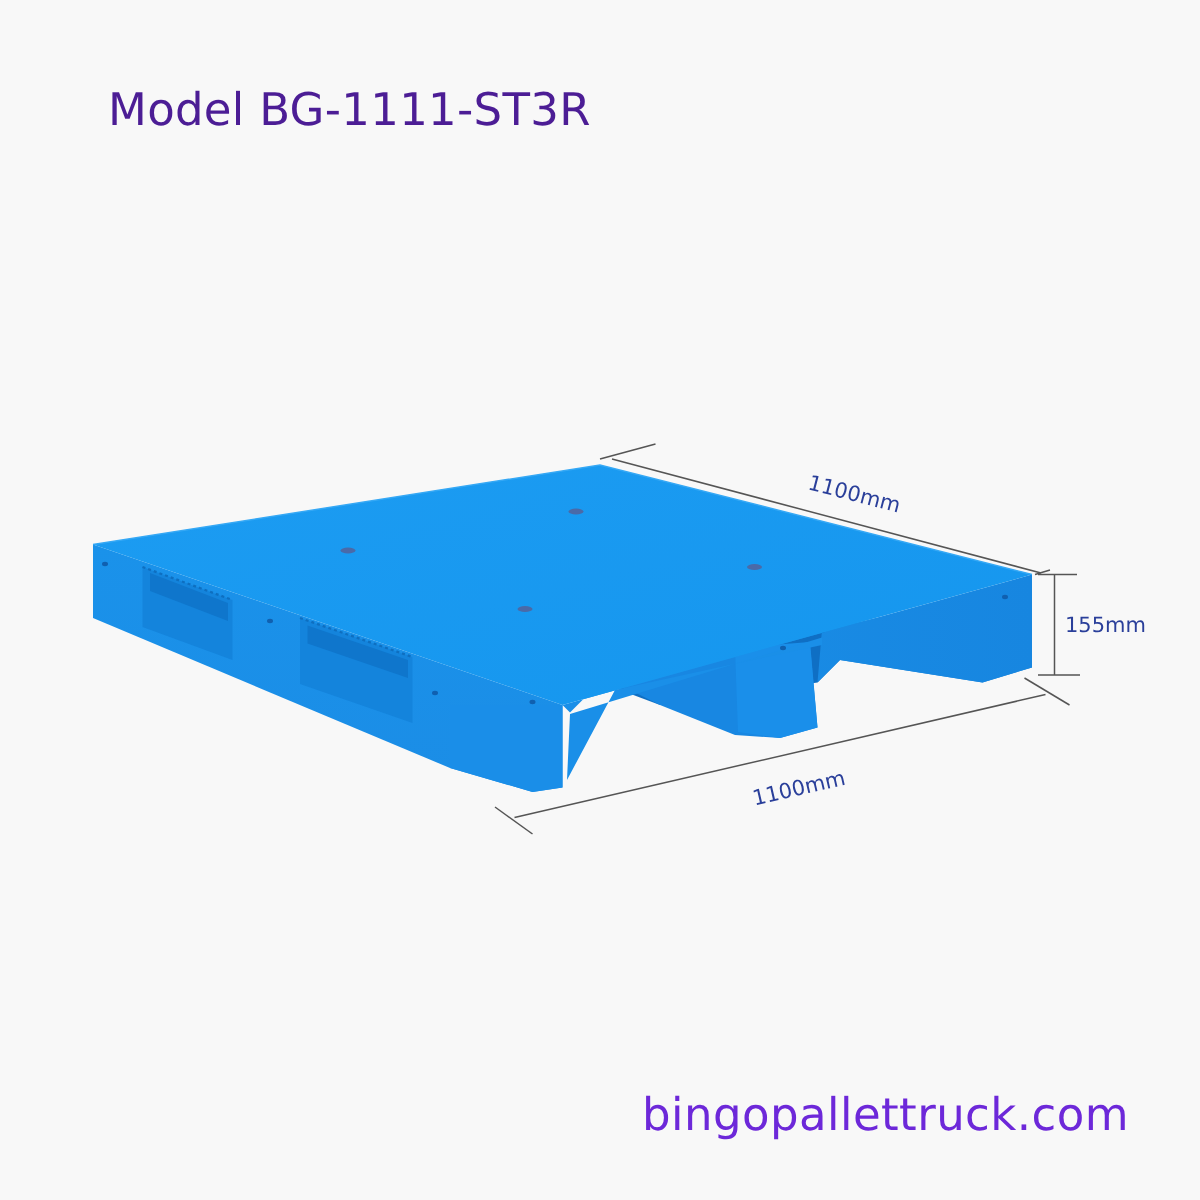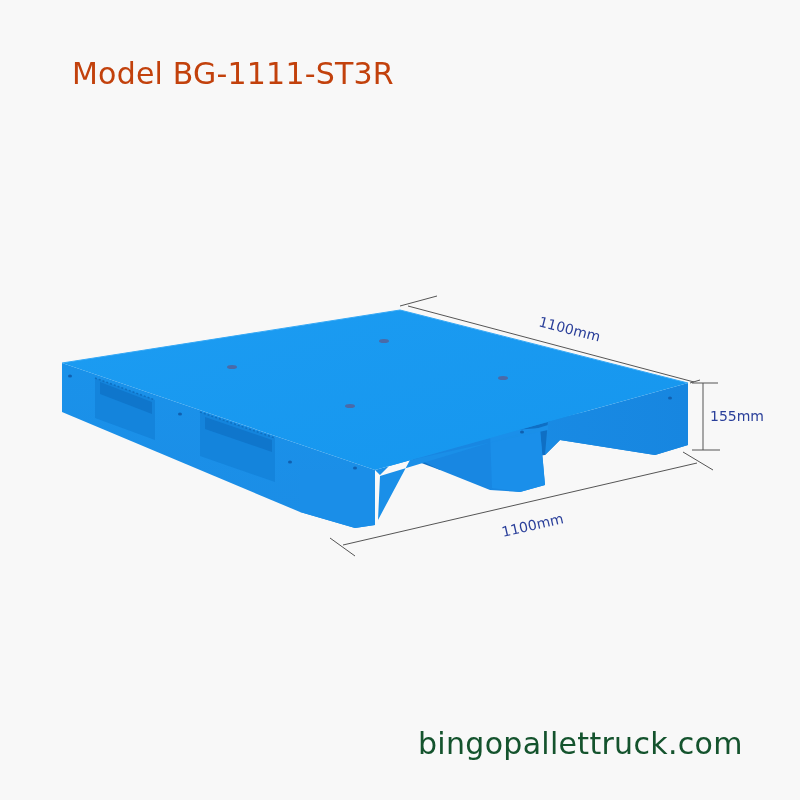--- a/index.html
+++ b/index.html
@@ -14,43 +14,43 @@
       overflow: hidden;
       font-family: "DejaVu Sans", sans-serif;
     }
     .title {
       position: absolute;
       left: 72px;
       top: 56px;
       font-family: "DejaVu Sans", sans-serif;
       font-size: 30px;
       font-weight: 500;
-      color: #c2410c;
+      color: #4c1d95;
       letter-spacing: 0.2px;
       white-space: nowrap;
     }
     .drawing {
       position: absolute;
       left: 0;
       top: 0;
       width: 800px;
       height: 800px;
     }
     .dim-label {
       font-family: "DejaVu Sans", sans-serif;
       font-size: 14px;
       fill: #2a3f9a;
     }
     .watermark {
       position: absolute;
-      left: 418px;
+      left: 428px;
       top: 726px;
       font-family: "DejaVu Sans", sans-serif;
       font-size: 30px;
-      color: #14532d;
+      color: #6d28d9;
       letter-spacing: 0.3px;
       white-space: nowrap;
     }
   </style>
 </head>
 <body>
 
 <div class="title">Model BG-1111-ST3R</div>
 
 <svg class="drawing" viewBox="0 0 800 800" xmlns="http://www.w3.org/2000/svg">

